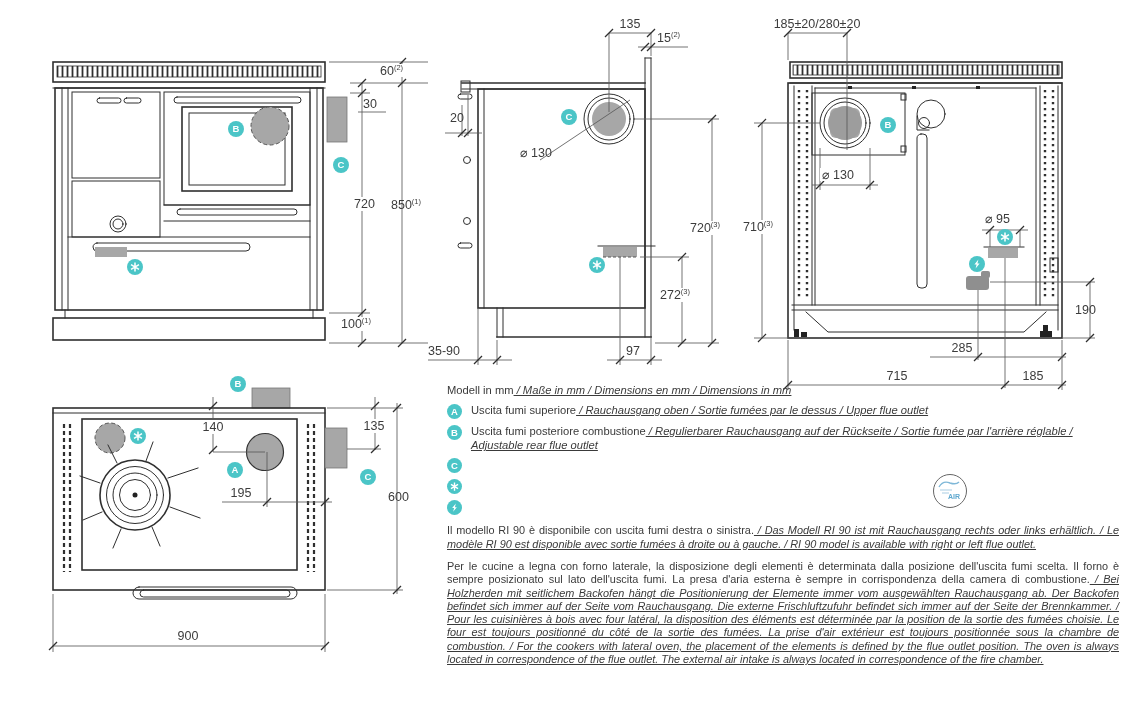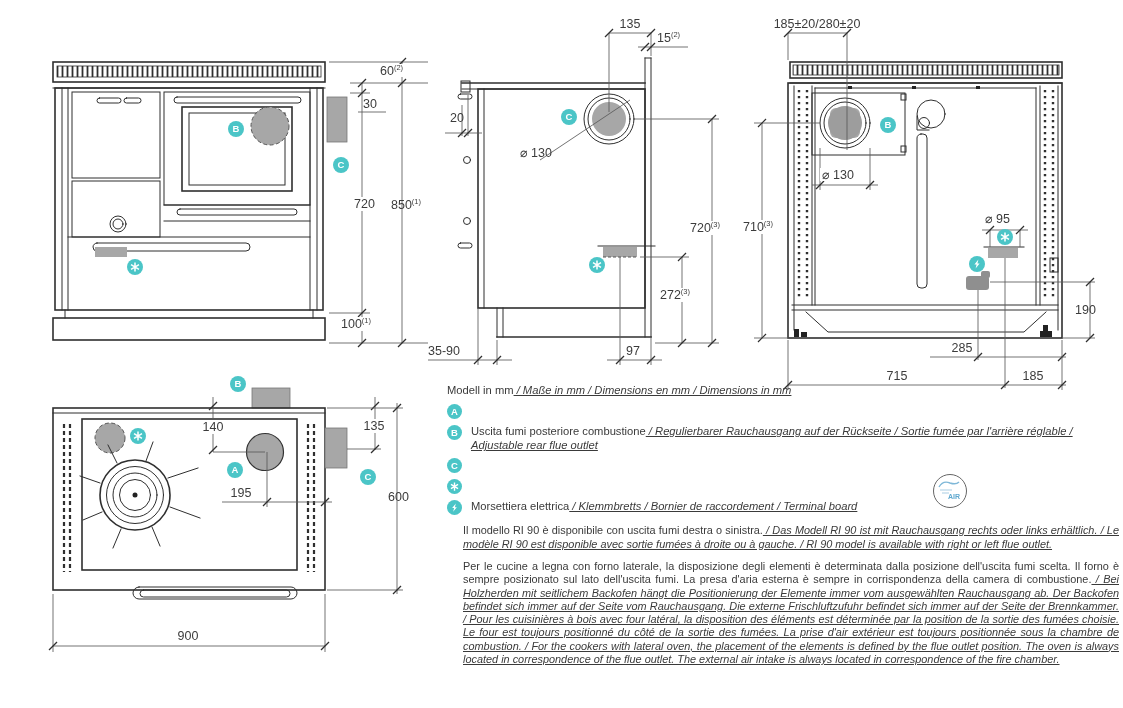--- a/index.html
+++ b/index.html
@@ -23,21 +23,21 @@
   
   .textblock{position:absolute;left:447px;top:383px;width:672px;font-size:11.2px;line-height:1.26;}
   .it{font-style:italic;text-decoration:underline;}
   .units{margin:0 0 6px 0;}
   .lg-row{display:flex;gap:9px;align-items:flex-start;margin:0 0 5px 0;position:relative;}
   .lg-badge{flex:0 0 15px;width:15px;height:15px;border-radius:50%;background:var(--teal,#4bc5c7);
             color:#fff;font-size:9.5px;font-weight:bold;display:flex;align-items:center;
             justify-content:center;margin-top:1px;}
   .lg-badge svg{display:block;}
   .lg-text{margin:0;width:640px;}
-  .para{margin:9px 0 0 16px;text-align:justify;font-size:10.9px;line-height:1.22;}
+  .para{margin:9px 0 0 0;text-align:justify;font-size:10.9px;line-height:1.22;}
   .air-badge{position:absolute;left:486px;top:-4px;width:32px;height:32px;border:1.2px solid #666;
              border-radius:50%;background:#fff;}
 </style>
 </head>
 <body>
 
 <div id="stage">
 
 <svg id="drawing" width="1123" height="708" viewBox="0 0 1123 708">
   <defs>
@@ -395,20 +395,21 @@
   </g>
 </svg>
 
 <div class="textblock">
   <p class="units"><span>Modell in mm</span><span class="it"> / Maße in mm / Dimensions en mm / Dimensions in mm</span></p>
 
   <div class="lg-row">
     <span class="lg-badge">
           <span>A</span>
         </span>
+    <p class="lg-text"><span>Uscita fumi superiore</span><span class="it"> / Rauchausgang oben  / Sortie fumées par le dessus / Upper flue outlet</span></p>
   </div>
 
   <div class="lg-row">
     <span class="lg-badge">
           <span>B</span>
         </span>
     <p class="lg-text"><span>Uscita fumi posteriore combustione</span><span class="it"> / Regulierbarer Rauchausgang auf der Rückseite / Sortie fumée par l'arrière réglable / Adjustable rear flue outlet</span></p>
   </div>
 
   <div class="lg-row">
@@ -431,21 +432,20 @@
       </svg>
     </span>
   </div>
 
   <div class="lg-row">
     <span class="lg-badge">
       <svg width="15" height="15" viewBox="-8 -8 16 16">
             <path d="M1.4,-4.4 L-2.5,0.4 L-0.4,0.4 L-1.4,4.4 L2.5,-0.4 L0.4,-0.4 Z" fill="#fff"></path>
           </svg>
     </span>
-    <p class="lg-text"><span>Morsettiera elettrica</span><span class="it"> / Klemmbretts / Bornier de raccordement / Terminal board</span></p>
   </div>
 
   <p class="para"><span>Il modello RI 90 è disponibile con uscita fumi destra o sinistra.</span><span class="it"> / Das Modell RI 90 ist mit Rauchausgang rechts oder links erhältlich. / Le modèle RI 90 est disponible avec sortie fumées à droite ou à gauche. / RI 90 model is available with right or left flue outlet.</span></p>
 
   <p class="para"><span>Per le cucine a legna con forno laterale, la disposizione degli elementi è determinata dalla posizione dell'uscita fumi scelta. Il forno è sempre posizionato sul lato dell'uscita fumi. La presa d'aria esterna è sempre in corrispondenza della camera di combustione.</span><span class="it"> / Bei Holzherden mit seitlichem Backofen hängt die Positionierung der Elemente immer vom ausgewählten Rauchausgang ab. Der Backofen befindet sich immer auf der Seite vom Rauchausgang. Die externe Frischluftzufuhr befindet sich immer auf der Seite der Brennkammer. / Pour les cuisinières à bois avec four latéral, la disposition des éléments est déterminée par la position de la sortie des fumées choisie. Le four est toujours positionné du côté de la sortie des fumées. La prise d'air extérieur est toujours positionnée sous la chambre de combustion. / For the cookers with lateral oven, the placement of the elements is defined by the flue outlet position. The oven is always located in correspondence of the flue outlet. The external air intake is always located in correspondence of the fire chamber.</span></p>
 </div>
 
 </div>
 
 </body></html>

